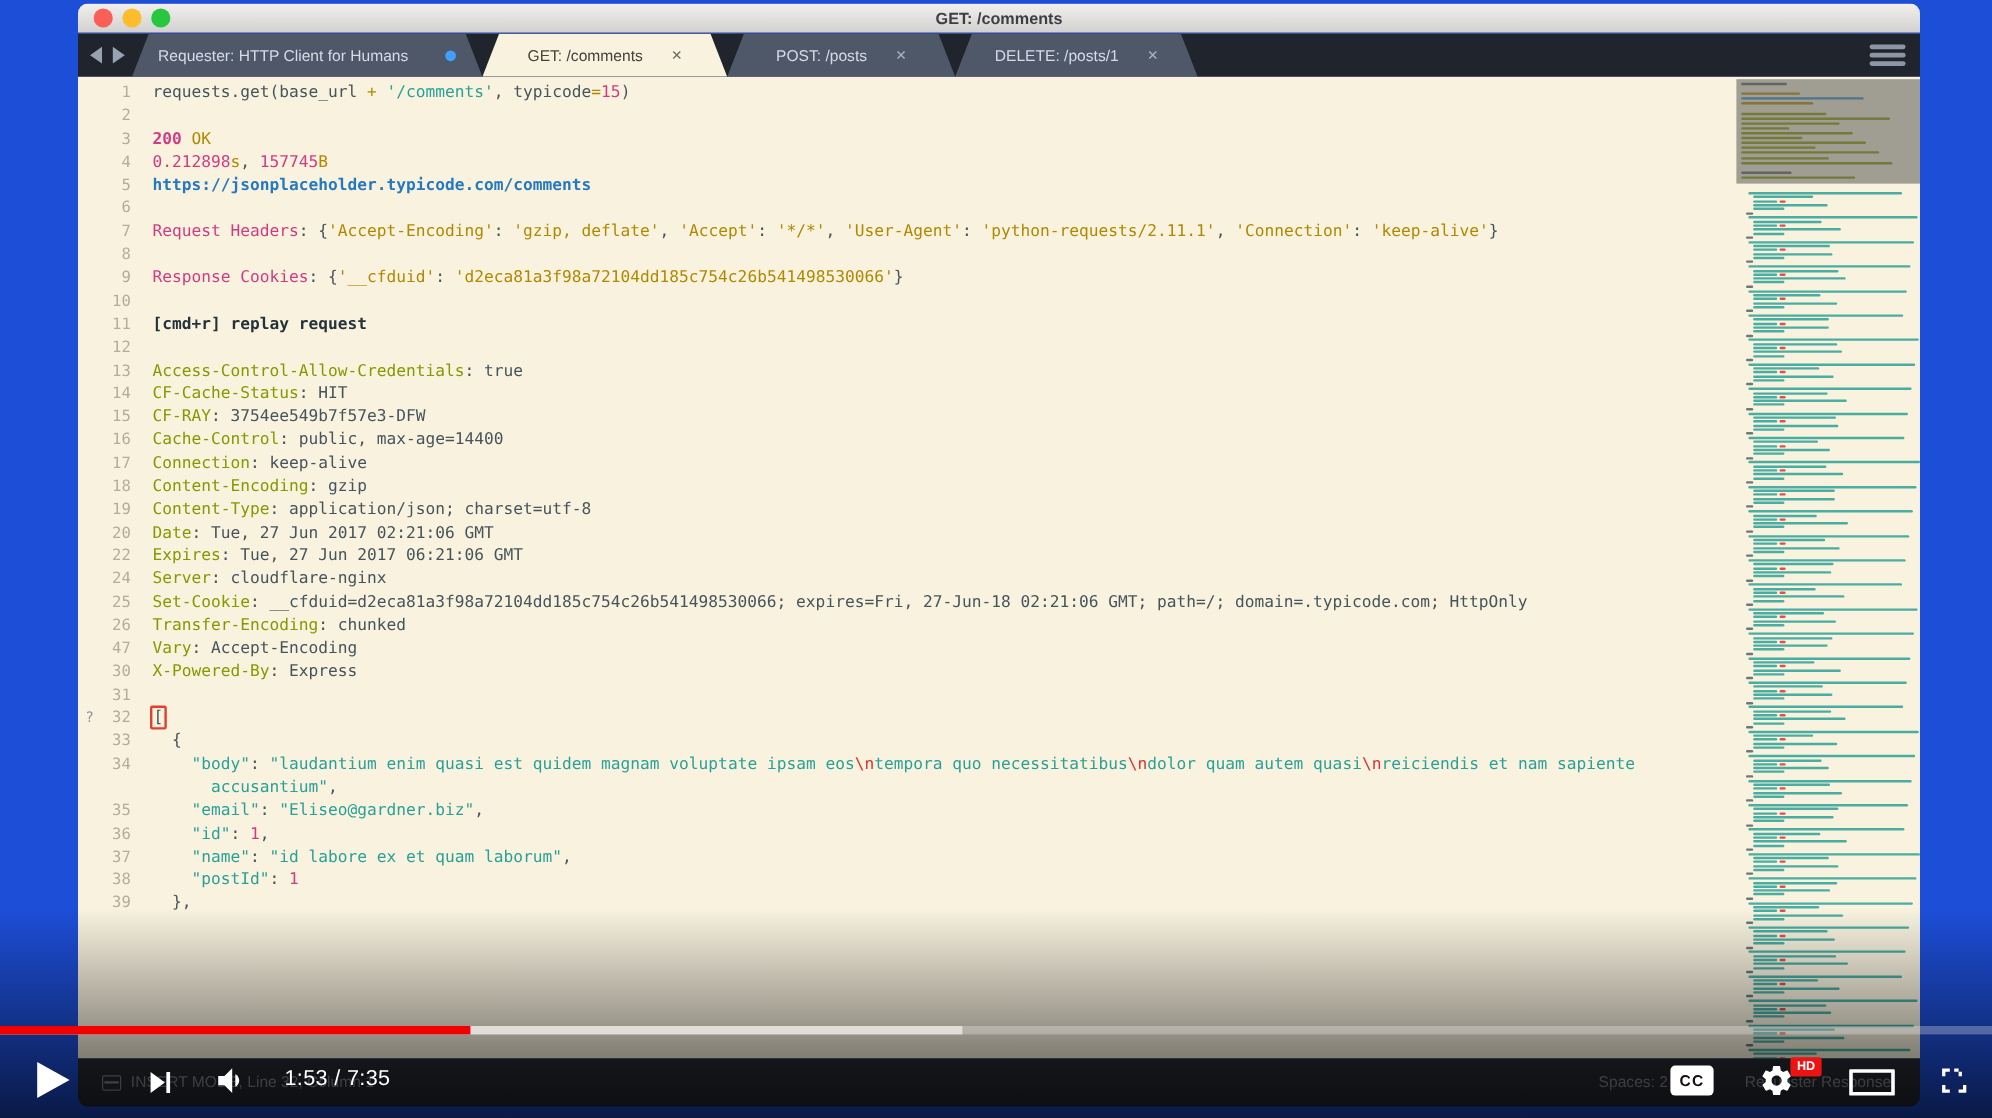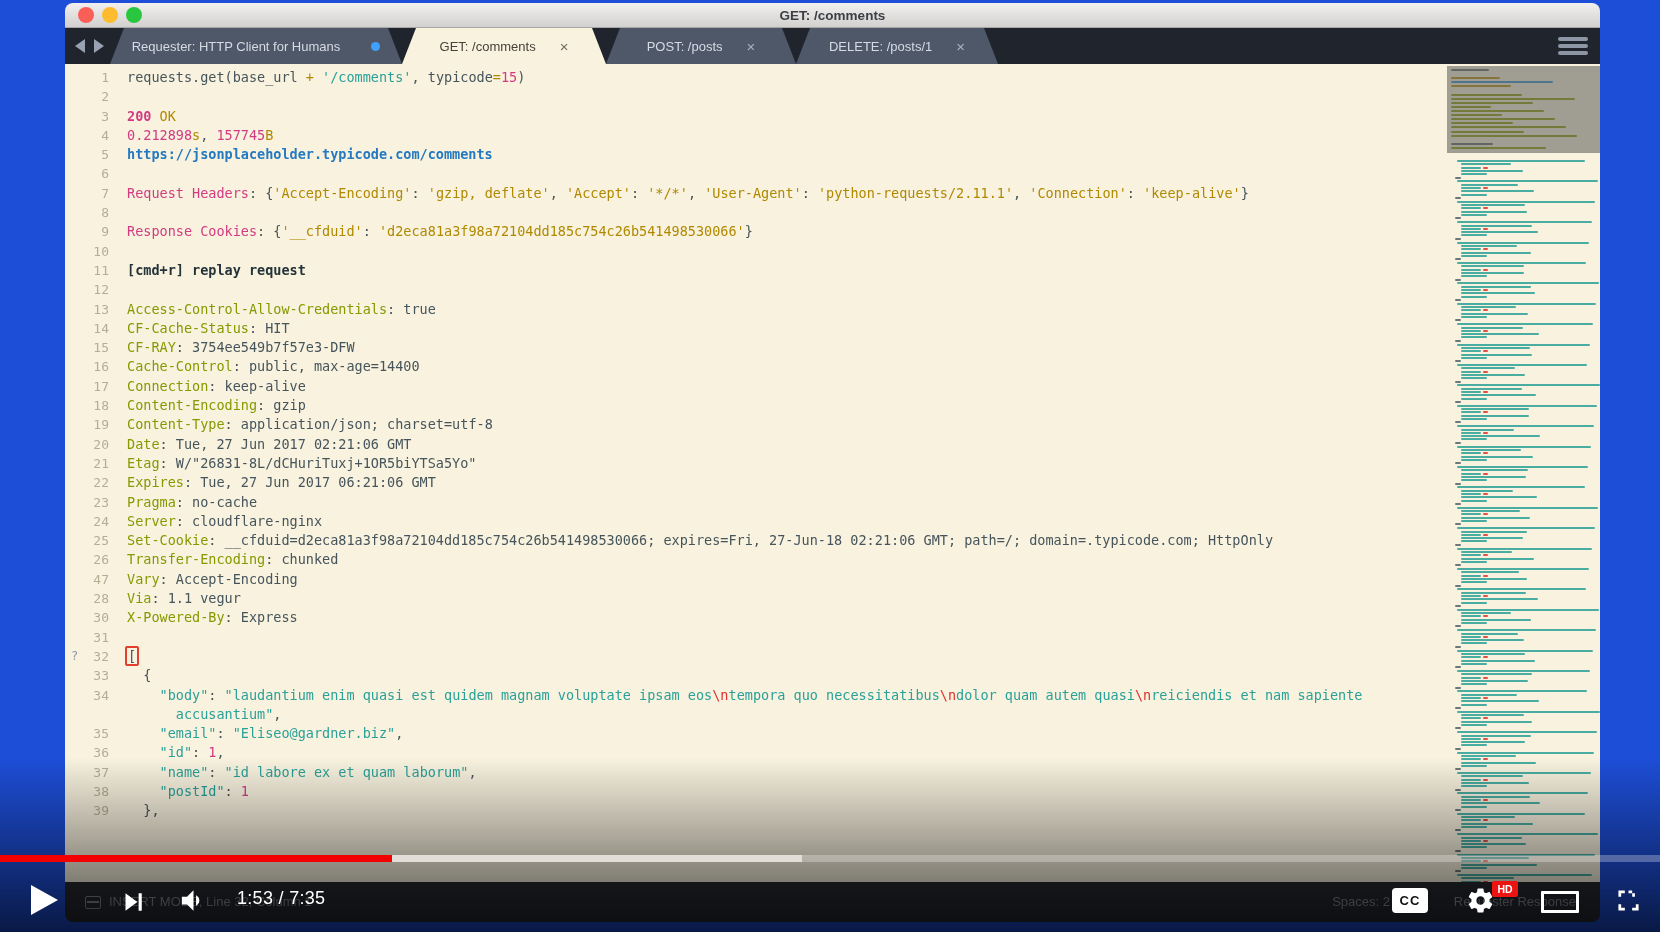--- a/index.html
+++ b/index.html
@@ -137,28 +137,25 @@
           <div class="row"><span class="lnum">11</span><span class="codetxt"><span class="c-k bold">[cmd+r] replay request</span></span></div>
           <div class="row"><span class="lnum">12</span><span class="codetxt"></span></div>
           <div class="row"><span class="lnum">13</span><span class="codetxt"><span class="c-g">Access-Control-Allow-Credentials</span><span class="c-d">: true</span></span></div>
           <div class="row"><span class="lnum">14</span><span class="codetxt"><span class="c-g">CF-Cache-Status</span><span class="c-d">: HIT</span></span></div>
           <div class="row"><span class="lnum">15</span><span class="codetxt"><span class="c-g">CF-RAY</span><span class="c-d">: 3754ee549b7f57e3-DFW</span></span></div>
           <div class="row"><span class="lnum">16</span><span class="codetxt"><span class="c-g">Cache-Control</span><span class="c-d">: public, max-age=14400</span></span></div>
           <div class="row"><span class="lnum">17</span><span class="codetxt"><span class="c-g">Connection</span><span class="c-d">: keep-alive</span></span></div>
           <div class="row"><span class="lnum">18</span><span class="codetxt"><span class="c-g">Content-Encoding</span><span class="c-d">: gzip</span></span></div>
           <div class="row"><span class="lnum">19</span><span class="codetxt"><span class="c-g">Content-Type</span><span class="c-d">: application/json; charset=utf-8</span></span></div>
           <div class="row"><span class="lnum">20</span><span class="codetxt"><span class="c-g">Date</span><span class="c-d">: Tue, 27 Jun 2017 02:21:06 GMT</span></span></div>
-          <div class="row"><span class="lnum">21</span><span class="codetxt"><span class="c-g">Etag</span><span class="c-d">: W/"26831-8L/dCHuriTuxj+1OR5biYTSa5Yo"</span></span></div>
           <div class="row"><span class="lnum">22</span><span class="codetxt"><span class="c-g">Expires</span><span class="c-d">: Tue, 27 Jun 2017 06:21:06 GMT</span></span></div>
-          <div class="row"><span class="lnum">23</span><span class="codetxt"><span class="c-g">Pragma</span><span class="c-d">: no-cache</span></span></div>
           <div class="row"><span class="lnum">24</span><span class="codetxt"><span class="c-g">Server</span><span class="c-d">: cloudflare-nginx</span></span></div>
           <div class="row"><span class="lnum">25</span><span class="codetxt"><span class="c-g">Set-Cookie</span><span class="c-d">: __cfduid=d2eca81a3f98a72104dd185c754c26b541498530066; expires=Fri, 27-Jun-18 02:21:06 GMT; path=/; domain=.typicode.com; HttpOnly</span></span></div>
           <div class="row"><span class="lnum">26</span><span class="codetxt"><span class="c-g">Transfer-Encoding</span><span class="c-d">: chunked</span></span></div>
           <div class="row"><span class="lnum">47</span><span class="codetxt"><span class="c-g">Vary</span><span class="c-d">: Accept-Encoding</span></span></div>
-          <div class="row"><span class="lnum">28</span><span class="codetxt"><span class="c-g">Via</span><span class="c-d">: 1.1 vegur</span></span></div>
           <div class="row"><span class="lnum">30</span><span class="codetxt"><span class="c-g">X-Powered-By</span><span class="c-d">: Express</span></span></div>
           <div class="row"><span class="lnum">31</span><span class="codetxt"></span></div>
           <div class="row"><span class="gmark">?</span><span class="lnum">32</span><span class="codetxt"><span class="c-d cursor">[</span></span></div>
           <div class="row"><span class="lnum">33</span><span class="codetxt"><span class="c-d">  {</span></span></div>
           <div class="row"><span class="lnum">34</span><span class="codetxt"><span class="c-d">    </span><span class="c-t">"body"</span><span class="c-d">: </span><span class="c-t">"laudantium enim quasi est quidem magnam voluptate ipsam eos</span><span class="c-r">\n</span><span class="c-t">tempora quo necessitatibus</span><span class="c-r">\n</span><span class="c-t">dolor quam autem quasi</span><span class="c-r">\n</span><span class="c-t">reiciendis et nam sapiente</span></span></div>
           <div class="row"><span class="lnum"></span><span class="codetxt"><span class="c-t">      accusantium"</span><span class="c-d">,</span></span></div>
           <div class="row"><span class="lnum">35</span><span class="codetxt"><span class="c-d">    </span><span class="c-t">"email"</span><span class="c-d">: </span><span class="c-t">"Eliseo@gardner.biz"</span><span class="c-d">,</span></span></div>
           <div class="row"><span class="lnum">36</span><span class="codetxt"><span class="c-d">    </span><span class="c-t">"id"</span><span class="c-d">: </span><span class="c-m">1</span><span class="c-d">,</span></span></div>
           <div class="row"><span class="lnum">37</span><span class="codetxt"><span class="c-d">    </span><span class="c-t">"name"</span><span class="c-d">: </span><span class="c-t">"id labore ex et quam laborum"</span><span class="c-d">,</span></span></div>
           <div class="row"><span class="lnum">38</span><span class="codetxt"><span class="c-d">    </span><span class="c-t">"postId"</span><span class="c-d">: </span><span class="c-m">1</span></span></div>

